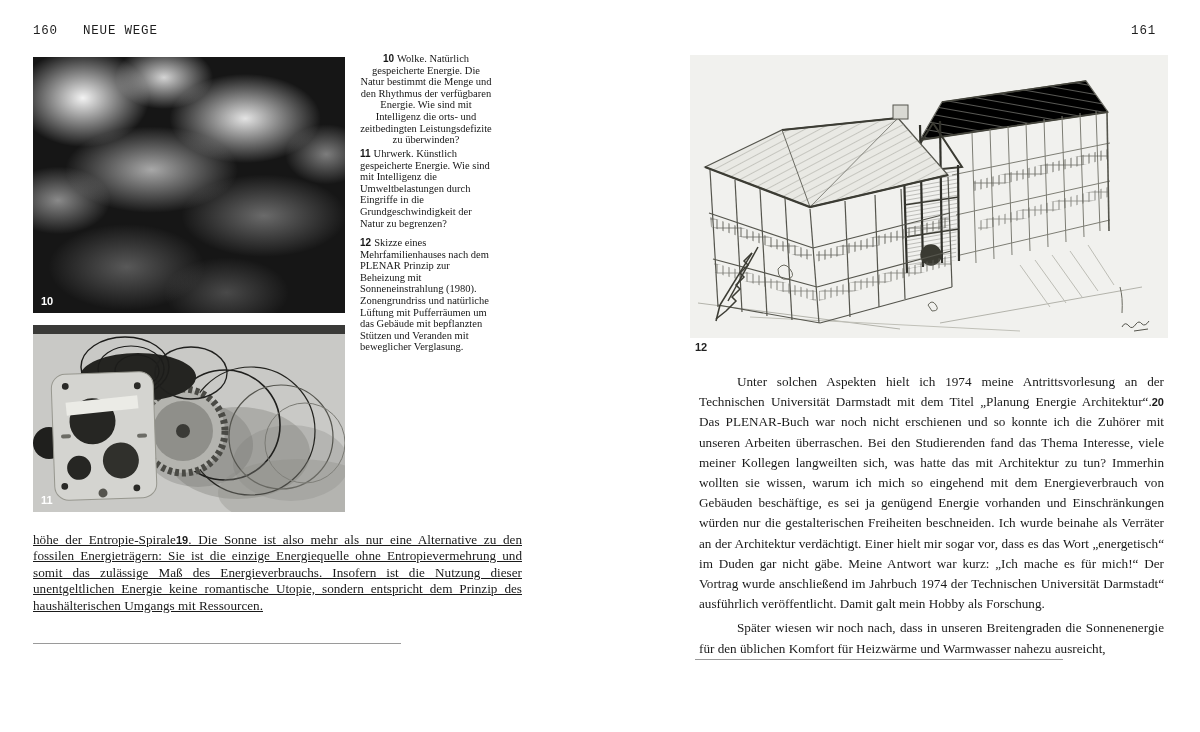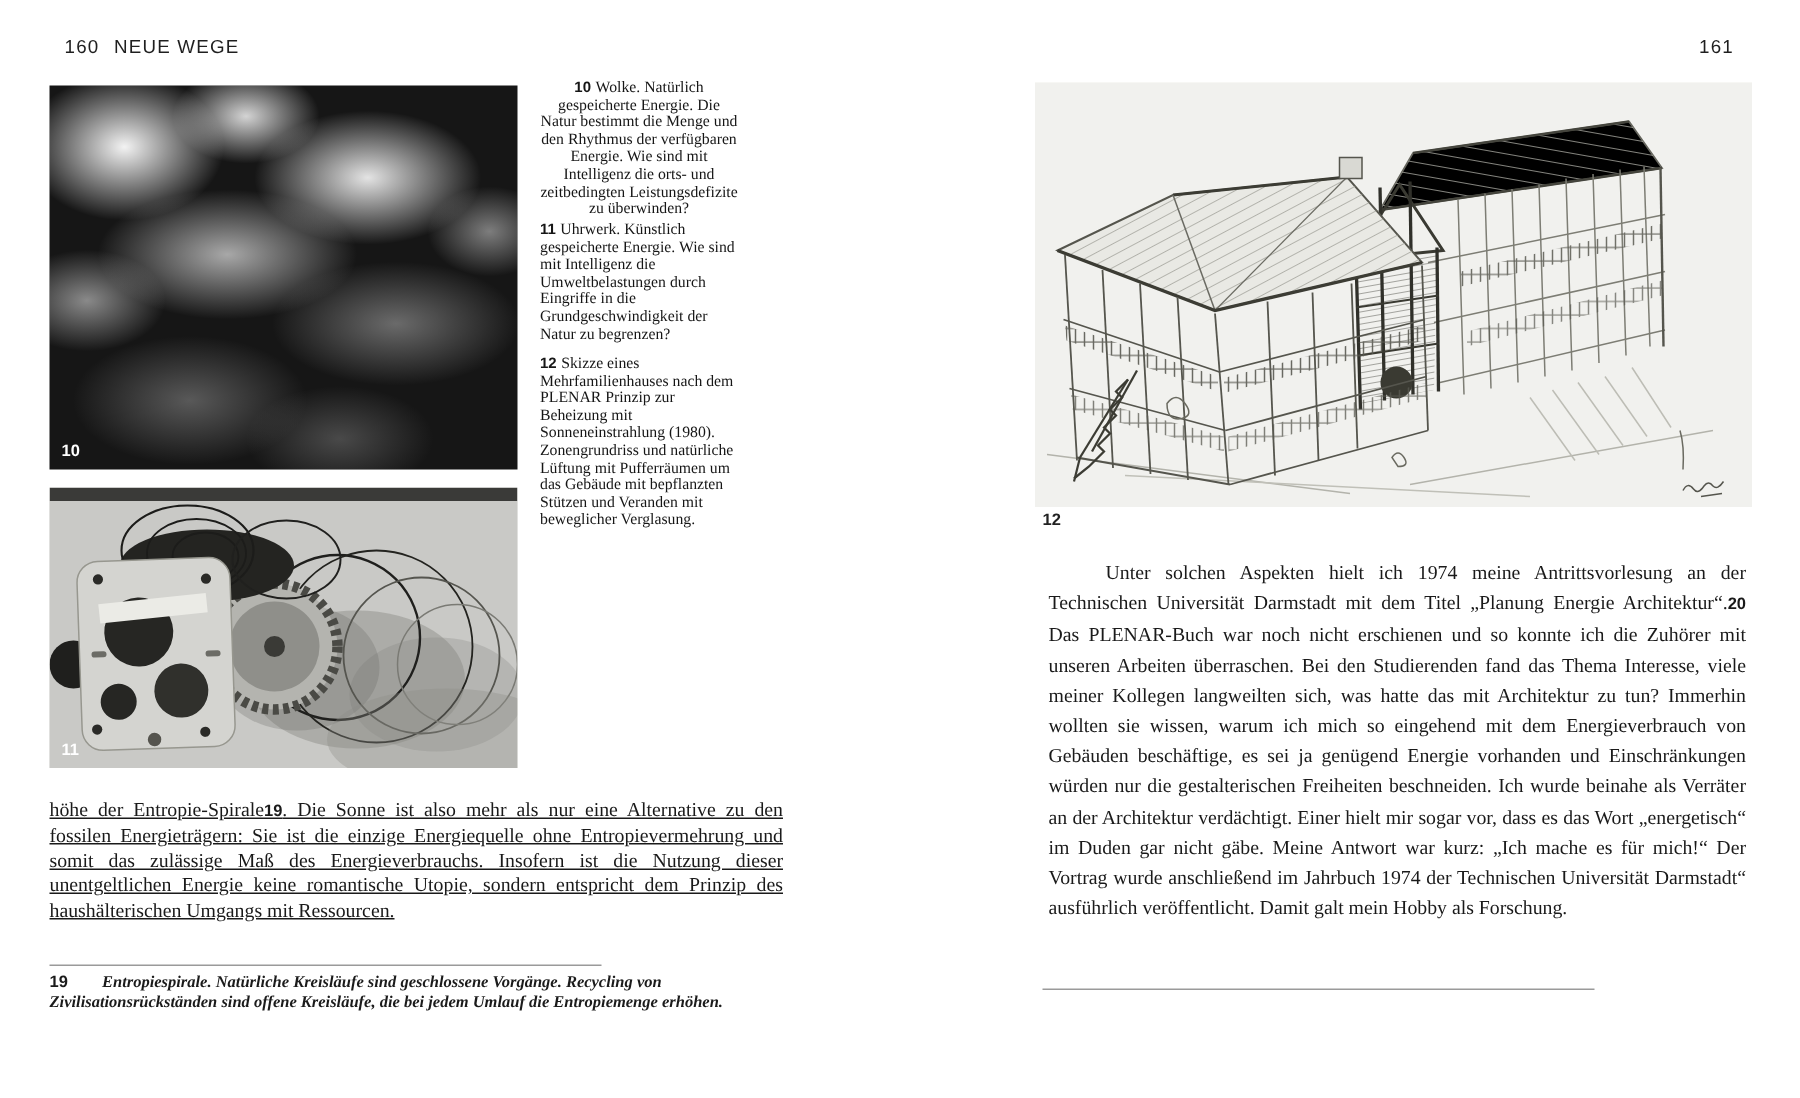--- a/index.html
+++ b/index.html
@@ -1,23 +1,23 @@
 <!DOCTYPE html>
 <html lang="de"><head>
 <meta charset="utf-8">
 <style>
   html,body{margin:0;padding:0;background:#e8e8e8;}
   .spread{position:relative;width:1200px;height:732px;background:#ffffff;overflow:hidden;
           font-family:"Liberation Serif","DejaVu Serif",serif;color:#1a1a1a;}
 
   
-  .running{position:absolute;top:24px;font-family:Liberation Sans, sans-serif;
-           font-size:12.5px;letter-spacing:.8px;color:#1f1f1f;margin-left:10px;}
+  .running{position:absolute;top:24px;font-family:Liberation Mono, monospace;
+           font-size:12.5px;letter-spacing:.8px;color:#1f1f1f;}
   .pn-left{left:33px;}
-  .head-title{left:66px;}
+  .head-title{left:83px;}
   .pn-right{right:44px;text-align:center;}
 
   
   .fig{position:absolute;left:33px;width:312px;overflow:hidden;}
   .fig-label{position:absolute;left:8px;bottom:6px;color:#fff;
              font-family:"Liberation Sans","DejaVu Sans",sans-serif;font-weight:bold;font-size:11px;}
   .cloud{top:57px;height:256px;background:
       radial-gradient(ellipse 95px 70px at 16% 16%, rgba(255,255,255,.95), rgba(255,255,255,0) 70%),
       radial-gradient(ellipse 70px 45px at 42% 8%,  rgba(245,245,245,.85), rgba(255,255,255,0) 70%),
       radial-gradient(ellipse 105px 62px at 68% 24%, rgba(250,250,250,.9), rgba(255,255,255,0) 72%),
@@ -122,21 +122,20 @@
 
   <div class="captions">
     <p class="cap cap-10"><b>10</b><span>Wolke. Natürlich gespeicherte Energie. Die Natur bestimmt die Menge und den Rhythmus der verfügbaren Energie. Wie sind mit Intelligenz die orts- und zeitbedingten Leistungsdefizite zu überwinden?</span></p>
     <p class="cap cap-11"><b>11</b><span>Uhrwerk. Künstlich gespeicherte Energie. Wie sind mit Intelligenz die Umweltbelastungen durch Eingriffe in die Grundgeschwindigkeit der Natur zu begrenzen?</span></p>
     <p class="cap cap-12"><b>12</b><span>Skizze eines Mehrfamilienhauses nach dem PLENAR Prinzip zur Beheizung mit Sonneneinstrahlung (1980). Zonengrundriss und natürliche Lüftung mit Pufferräumen um das Gebäude mit bepflanzten Stützen und Veranden mit beweglicher Verglasung.</span></p>
   </div>
 
   <p class="body-left"><span>höhe der Entropie-Spirale</span><b class="ref">19</b><span>. Die Sonne ist also mehr als nur eine Alternative zu den fossilen Energieträgern: Sie ist die einzige Energiequelle ohne Entropievermehrung und somit das zulässige Maß des Energieverbrauchs. Insofern ist die Nutzung dieser unentgeltlichen Energie keine romantische Utopie, sondern entspricht dem Prinzip des haushälterischen Umgangs mit Ressourcen.</span></p>
 
   <div class="fn-rule fn-rule-left"></div>
-  <p class="fn fn-left"><span class="fn-num">19</span><span>Entropiespirale. Natürliche Kreisläufe sind geschlossene Vorgänge. Recycling von Zivilisationsrückständen sind offene Kreisläufe, die bei jedem Umlauf die Entropiemenge erhöhen.</span></p>
 
   <div class="sketch">
     <svg width="478" height="283" viewBox="0 0 478 283">
       <defs>
         <pattern id="hatchL" width="7" height="7" patternUnits="userSpaceOnUse" patternTransform="rotate(62)">
           <line x1="0" y1="0" x2="0" y2="7" stroke="#9a9a92" stroke-width="1"></line>
         </pattern>
         <pattern id="hatchR" width="8" height="8" patternUnits="userSpaceOnUse" patternTransform="rotate(100)">
           <line x1="0" y1="0" x2="0" y2="8" stroke="#b0b0a8" stroke-width="1"></line>
         </pattern>
@@ -246,17 +245,18 @@
       <g stroke="#55554d" stroke-width="1" fill="none">
         <path d="M432 272 q3 -6 7 -1 q3 4 7 -2 q3 -4 6 0 q3 3 7 -3"></path>
         <path d="M444 276 l14 -2"></path>
       </g>
     </svg>
   </div>
   <span class="sketch-label">12</span>
 
   <div class="body-right">
     <p><span>Unter solchen Aspekten hielt ich 1974 meine Antrittsvorlesung an der Technischen Universität Darmstadt mit dem Titel „Planung Energie Architektur“.</span><b class="ref">20</b><span> Das PLENAR-Buch war noch nicht erschienen und so konnte ich die Zuhörer mit unseren Arbeiten überraschen. Bei den Studierenden fand das Thema Interesse, viele meiner Kollegen langweilten sich, was hatte das mit Architektur zu tun? Immerhin wollten sie wissen, warum ich mich so eingehend mit dem Energieverbrauch von Gebäuden beschäftige, es sei ja genügend Energie vorhanden und Einschränkungen würden nur die gestalterischen Freiheiten beschneiden. Ich wurde beinahe als Verräter an der Architektur verdächtigt. Einer hielt mir sogar vor, dass es das Wort „energetisch“ im Duden gar nicht gäbe. Meine Antwort war kurz: „Ich mache es für mich!“ Der Vortrag wurde anschließend im Jahrbuch 1974 der Technischen Universität Darmstadt“ ausführlich veröffentlicht. Damit galt mein Hobby als Forschung.</span></p>
+    <p>Später wiesen wir noch nach, dass in unseren Breitengraden die Sonnenenergie für den üblichen Komfort für Heizwärme und Warmwasser nahezu ausreicht,</p>
   </div>
 
   <div class="fn-rule fn-rule-right"></div>
 
 </div>
 
 </body></html>

